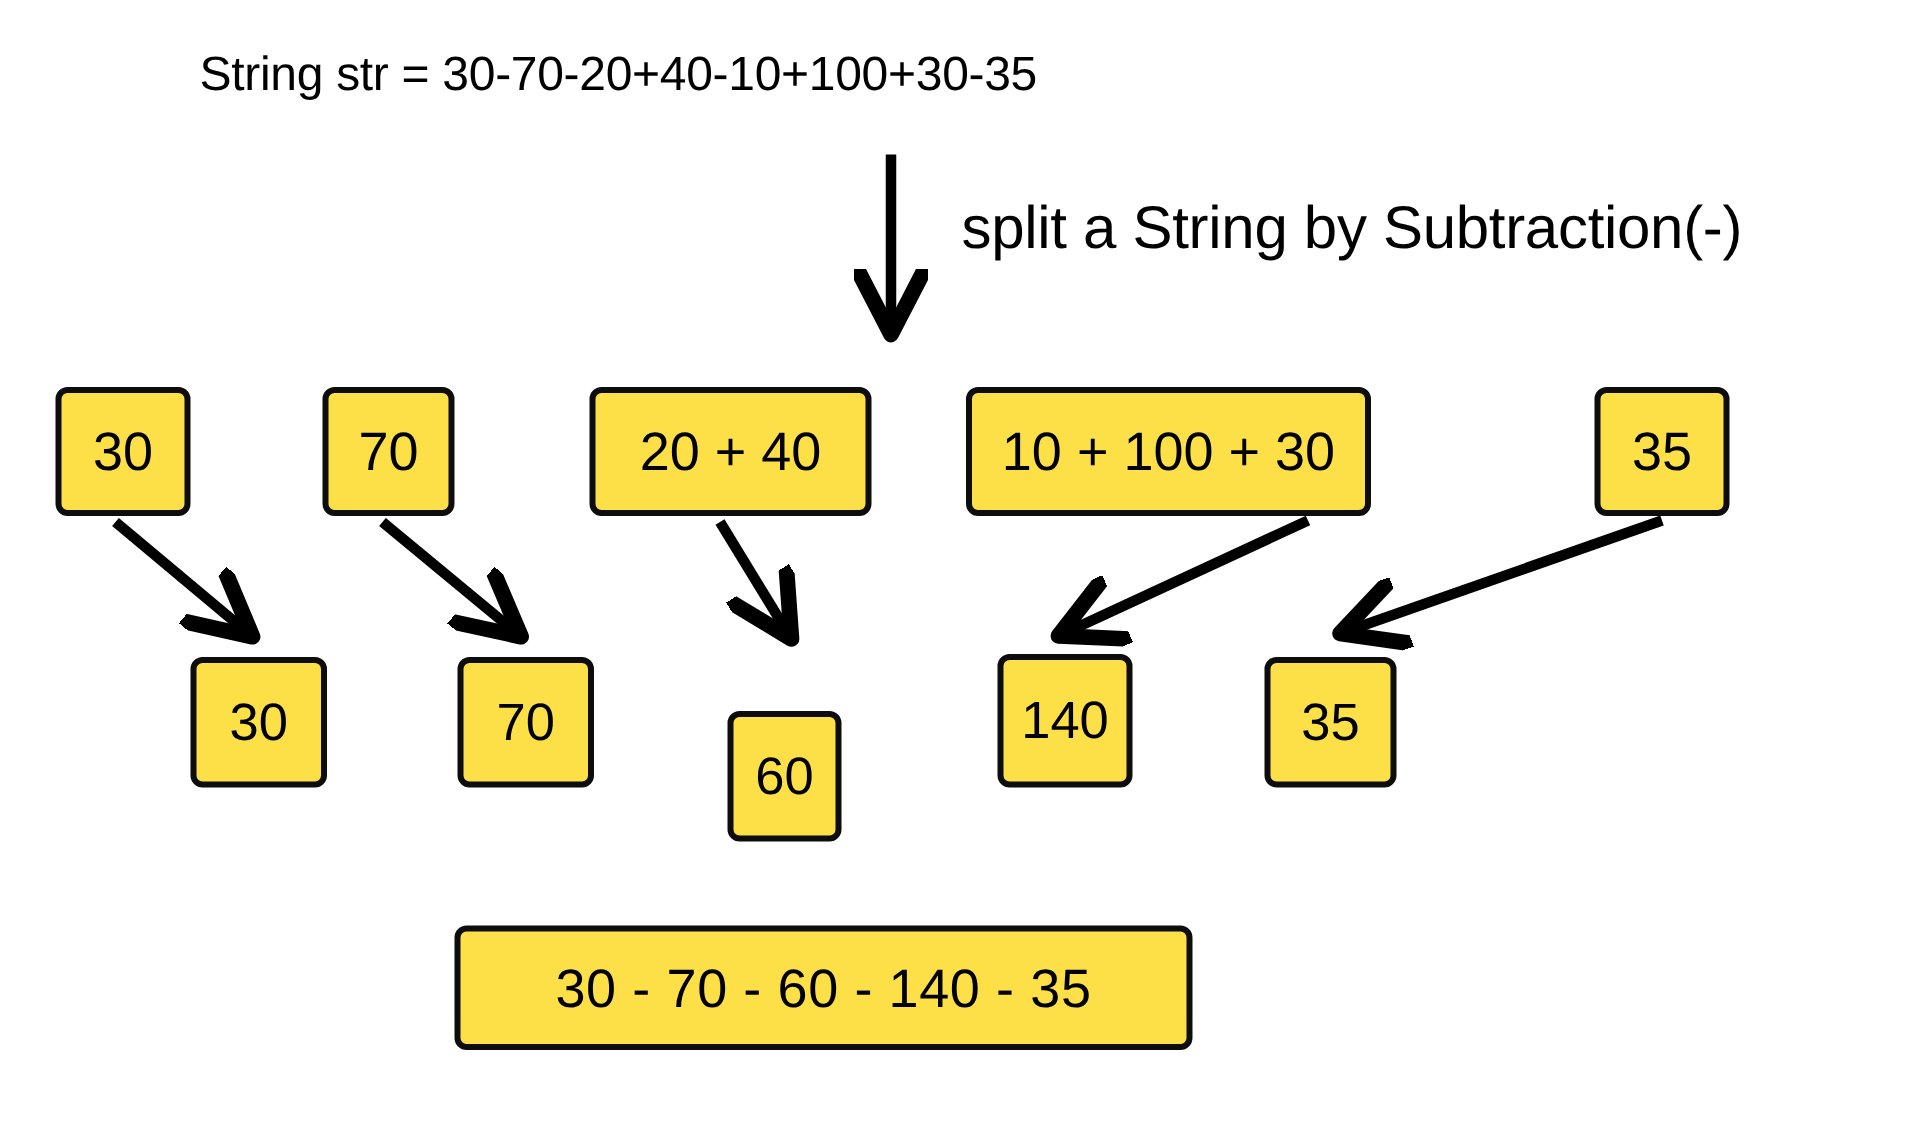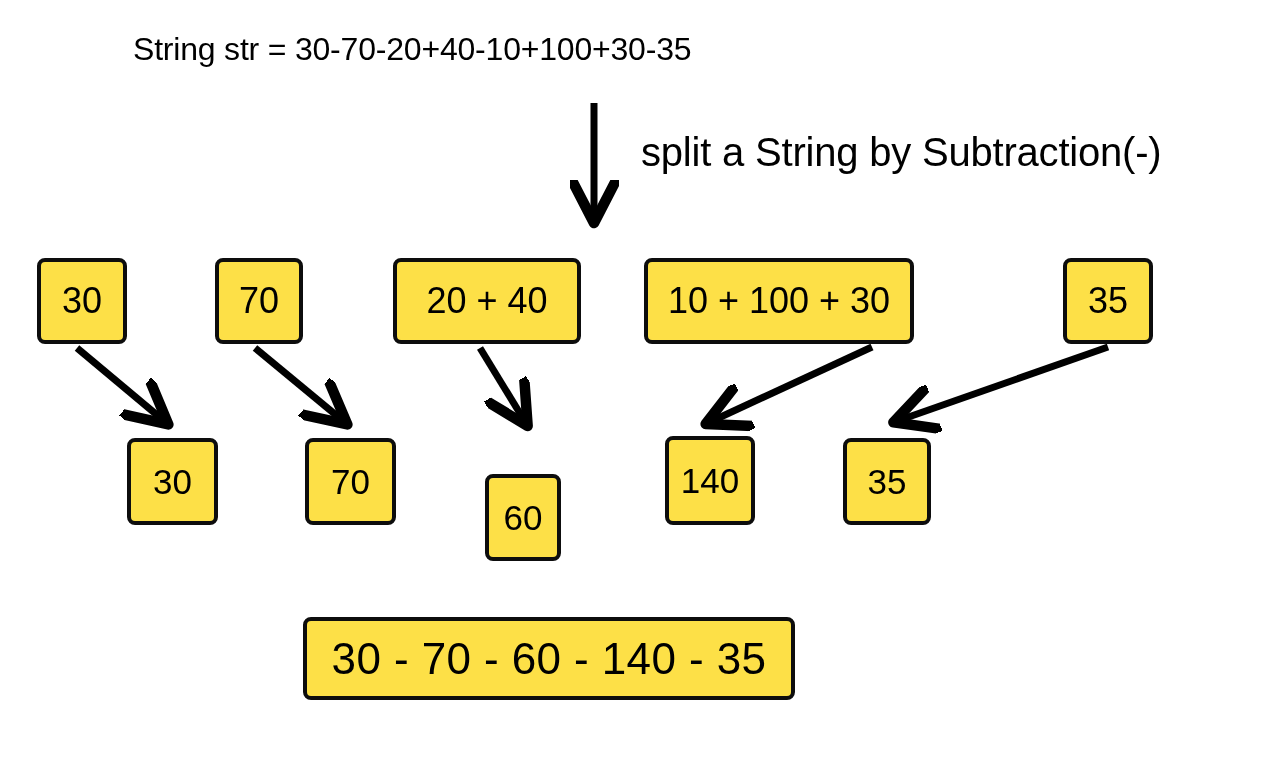--- a/index.html
+++ b/index.html
@@ -54,21 +54,21 @@
     display: flex;
     align-items: center;
     justify-content: center;
     font-family: "Liberation Sans", sans-serif;
     color: #000000;
     line-height: 1;
   }
   .row-top { font-size: 36px; }
   .row-mid { font-size: 35px; }
   #result-box {
-    font-size: 44px;
+    font-size: 36px;
     letter-spacing: 0.4px;
   }
 </style>
 </head>
 <body>
 
 <div id="canvas">
 
   <div class="label" id="title-text">String str = 30-70-20+40-10+100+30-35</div>
 

